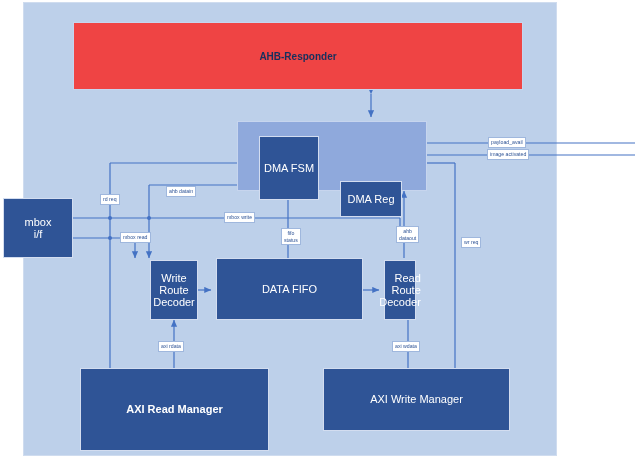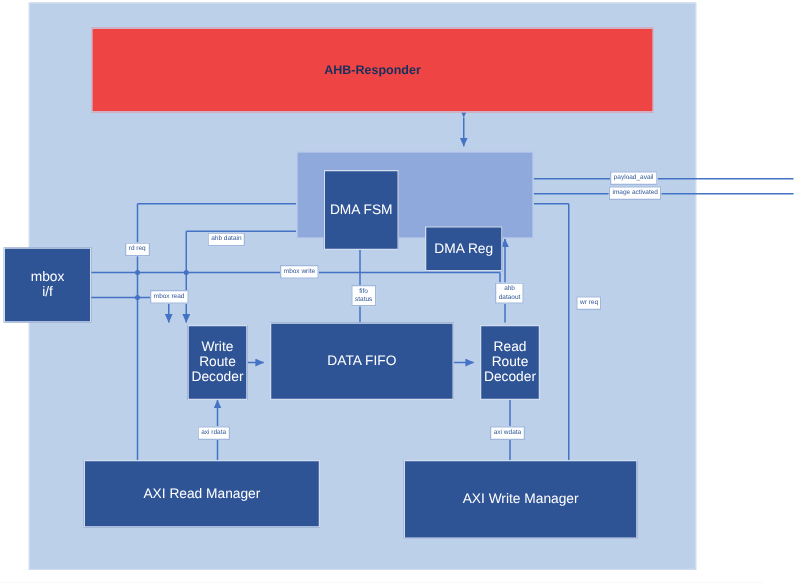--- a/index.html
+++ b/index.html
@@ -17,22 +17,22 @@
   .blk-dark{background:#2F5496;border:1px solid #d3ddf0;color:#ffffff;font-size:11px;line-height:1.12;}
   .blk-group{background:#8FA9DC;border:1px solid #c7d5ee;}
 
   .ahb-responder{left:73px;top:22px;width:450px;height:68px;}
   .dma-group{left:237px;top:121px;width:190px;height:70px;}
   .dma-fsm{left:259px;top:136px;width:60px;height:64px;}
   .dma-reg{left:340px;top:136px;width:62px;height:36px;margin-top:45px;}
   .mbox{left:3px;top:198px;width:70px;height:60px;}
   .wrd{left:150px;top:260px;width:48px;height:60px;}
   .fifo{left:216px;top:258px;width:147px;height:62px;}
-  .rrd{left:384px;top:260px;width:48px;height:60px;}
-  .axi-read{left:67px;top:368px;width:189px;height:54px;}
+  .rrd{left:384px;top:260px;width:32px;height:60px;text-align:right;}
+  .axi-read{left:80px;top:368px;width:189px;height:83px;font-weight:bold;}
   .axi-write{left:323px;top:368px;width:187px;height:63px;}
 
   .svg-layer{position:absolute;left:0;top:0;width:635px;height:466px;pointer-events:none;}
 
   .sig{
     position:absolute;background:#ffffff;border:1px solid #9fb7dd;
     color:#2F5496;font-size:5.2px;line-height:1.25;
     padding:1px 2px;box-sizing:border-box;white-space:pre-line;text-align:center;
   }
 </style>

